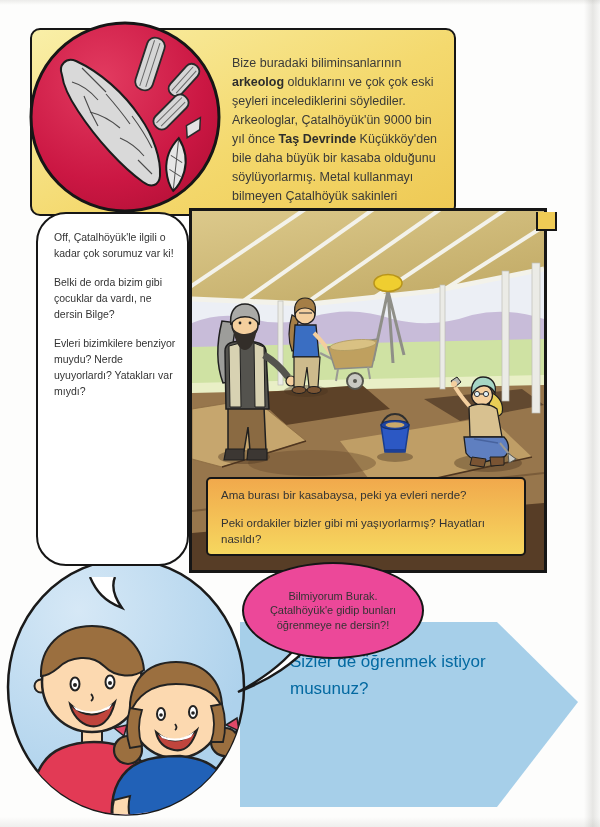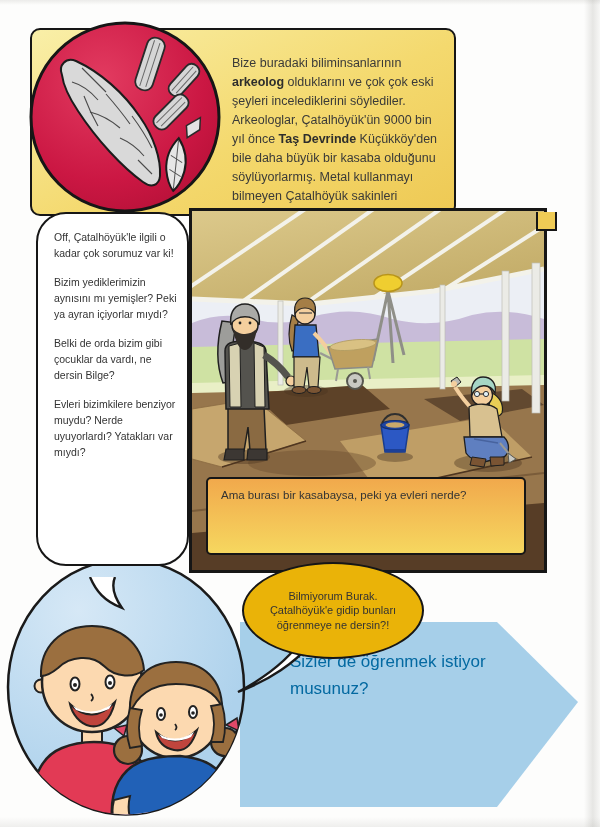--- a/index.html
+++ b/index.html
@@ -45,21 +45,21 @@
   .question-bubble{position:absolute;left:36px;top:212px;width:153px;height:354px;z-index:6;
     background:#fff;border:2.5px solid #161616;border-radius:30px;padding:15px 10px 0 16px;}
   .question-bubble p{margin:0 0 13px 0;font-size:10.5px;line-height:16px;color:#333;}
   .bubble-tail-left{position:absolute;left:84px;top:577px;z-index:7;}
 
   
   .children-blob{position:absolute;left:4px;top:556px;width:244px;height:262px;z-index:4;}
 
   
   .reply-bubble{position:absolute;left:242px;top:562px;width:182px;height:97px;z-index:8;
-    background:#eab308;border:2.5px solid #161616;border-radius:50%;
+    background:#ec4899;border:2.5px solid #161616;border-radius:50%;
     display:flex;align-items:center;justify-content:center;text-align:center;}
   .reply-bubble p{margin:0;width:130px;font-size:11px;line-height:14.5px;color:#333;}
   .oval-tail{position:absolute;left:236px;top:636px;z-index:7;}
 
   
   .invite-arrow{position:absolute;left:240px;top:622px;width:340px;height:186px;z-index:3;}
   .invite-text-1{position:absolute;left:290px;top:648px;width:240px;z-index:5;
     font-size:17px;line-height:27px;color:#0369a1;}
   .invite-text-2{position:absolute;left:290px;top:722px;width:258px;z-index:5;
     font-size:17.5px;line-height:27px;color:#303030;}
@@ -191,20 +191,21 @@
         <path d="M189,214 L217,214 L213,241 L193,241 Z" fill="#2c58c4" stroke="#193d8e" stroke-width="1.5"></path>
         <path d="M193,238 L213,238 L213,241 L193,241 Z" fill="#1c3f96"></path>
         <ellipse cx="203" cy="214" rx="14" ry="4.5" fill="#1e44a2" stroke="#12306f" stroke-width="1.2"></ellipse>
         <ellipse cx="203" cy="214" rx="9.5" ry="2.8" fill="#c9a96a"></ellipse>
         <path d="M190,212 C196,200 210,200 216,212" stroke="#2f2f2f" stroke-width="1.8" fill="none"></path>
       </g>
     </svg>
 
     <div class="scene-questions">
       <p>Ama burası bir kasabaysa, peki ya evleri nerde?</p>
+      <p>Peki ordakiler bizler gibi mi yaşıyorlarmış? Hayatları nasıldı?</p>
     </div>
   </div>
   <div class="intro-tab"></div>
 
   <div class="stone-circle">
     <svg width="194" height="194" viewBox="0 0 194 194">
       <defs>
         <radialGradient id="redG" cx="0.38" cy="0.3" r="0.9">
           <stop offset="0" stop-color="#e23b60"></stop>
             <stop offset="0.6" stop-color="#cb1743"></stop>
@@ -244,21 +245,20 @@
       </g>
       <g transform="translate(148,144) rotate(6)">
         <path d="M0,-26 C7,-17 11,-5 9,7 C7,17 3,24 0,27 C-3,24 -7,17 -9,7 C-11,-5 -7,-17 0,-26 Z" fill="#e6e6e6" stroke="#1c1c1c" stroke-width="2"></path>
         <path d="M0,-24 L0,25 M-6,-8 L6,-2 M-6,6 L6,12" stroke="#555" stroke-width="1" fill="none"></path>
       </g>
     </svg>
   </div>
 
   <div class="question-bubble">
     <p>Off, Çatalhöyük'le ilgili o kadar çok sorumuz var ki!</p>
-    <p>Bizim yediklerimizin aynısını mı yemişler? Peki ya ayran içiyorlar mıydı?</p>
     <p>Belki de orda bizim gibi çocuklar da vardı, ne dersin Bilge?</p>
     <p>Evleri bizimkilere benziyor muydu? Nerde uyuyorlardı? Yatakları var mıydı?</p>
   </div>
   <svg class="bubble-tail-left" width="44" height="34" viewBox="0 0 44 34">
     <path d="M6,0 C12,14 20,24 38,31 C29,18 28,7 31,0" fill="#fff" stroke="#1a1a1a" stroke-width="2.4"></path>
   </svg>
 
   <svg class="invite-arrow" width="340" height="186" viewBox="0 0 340 186">
     <polygon points="0,0 257,0 338,80 257,185 0,185" fill="#a6cfe9"></polygon>
   </svg>

